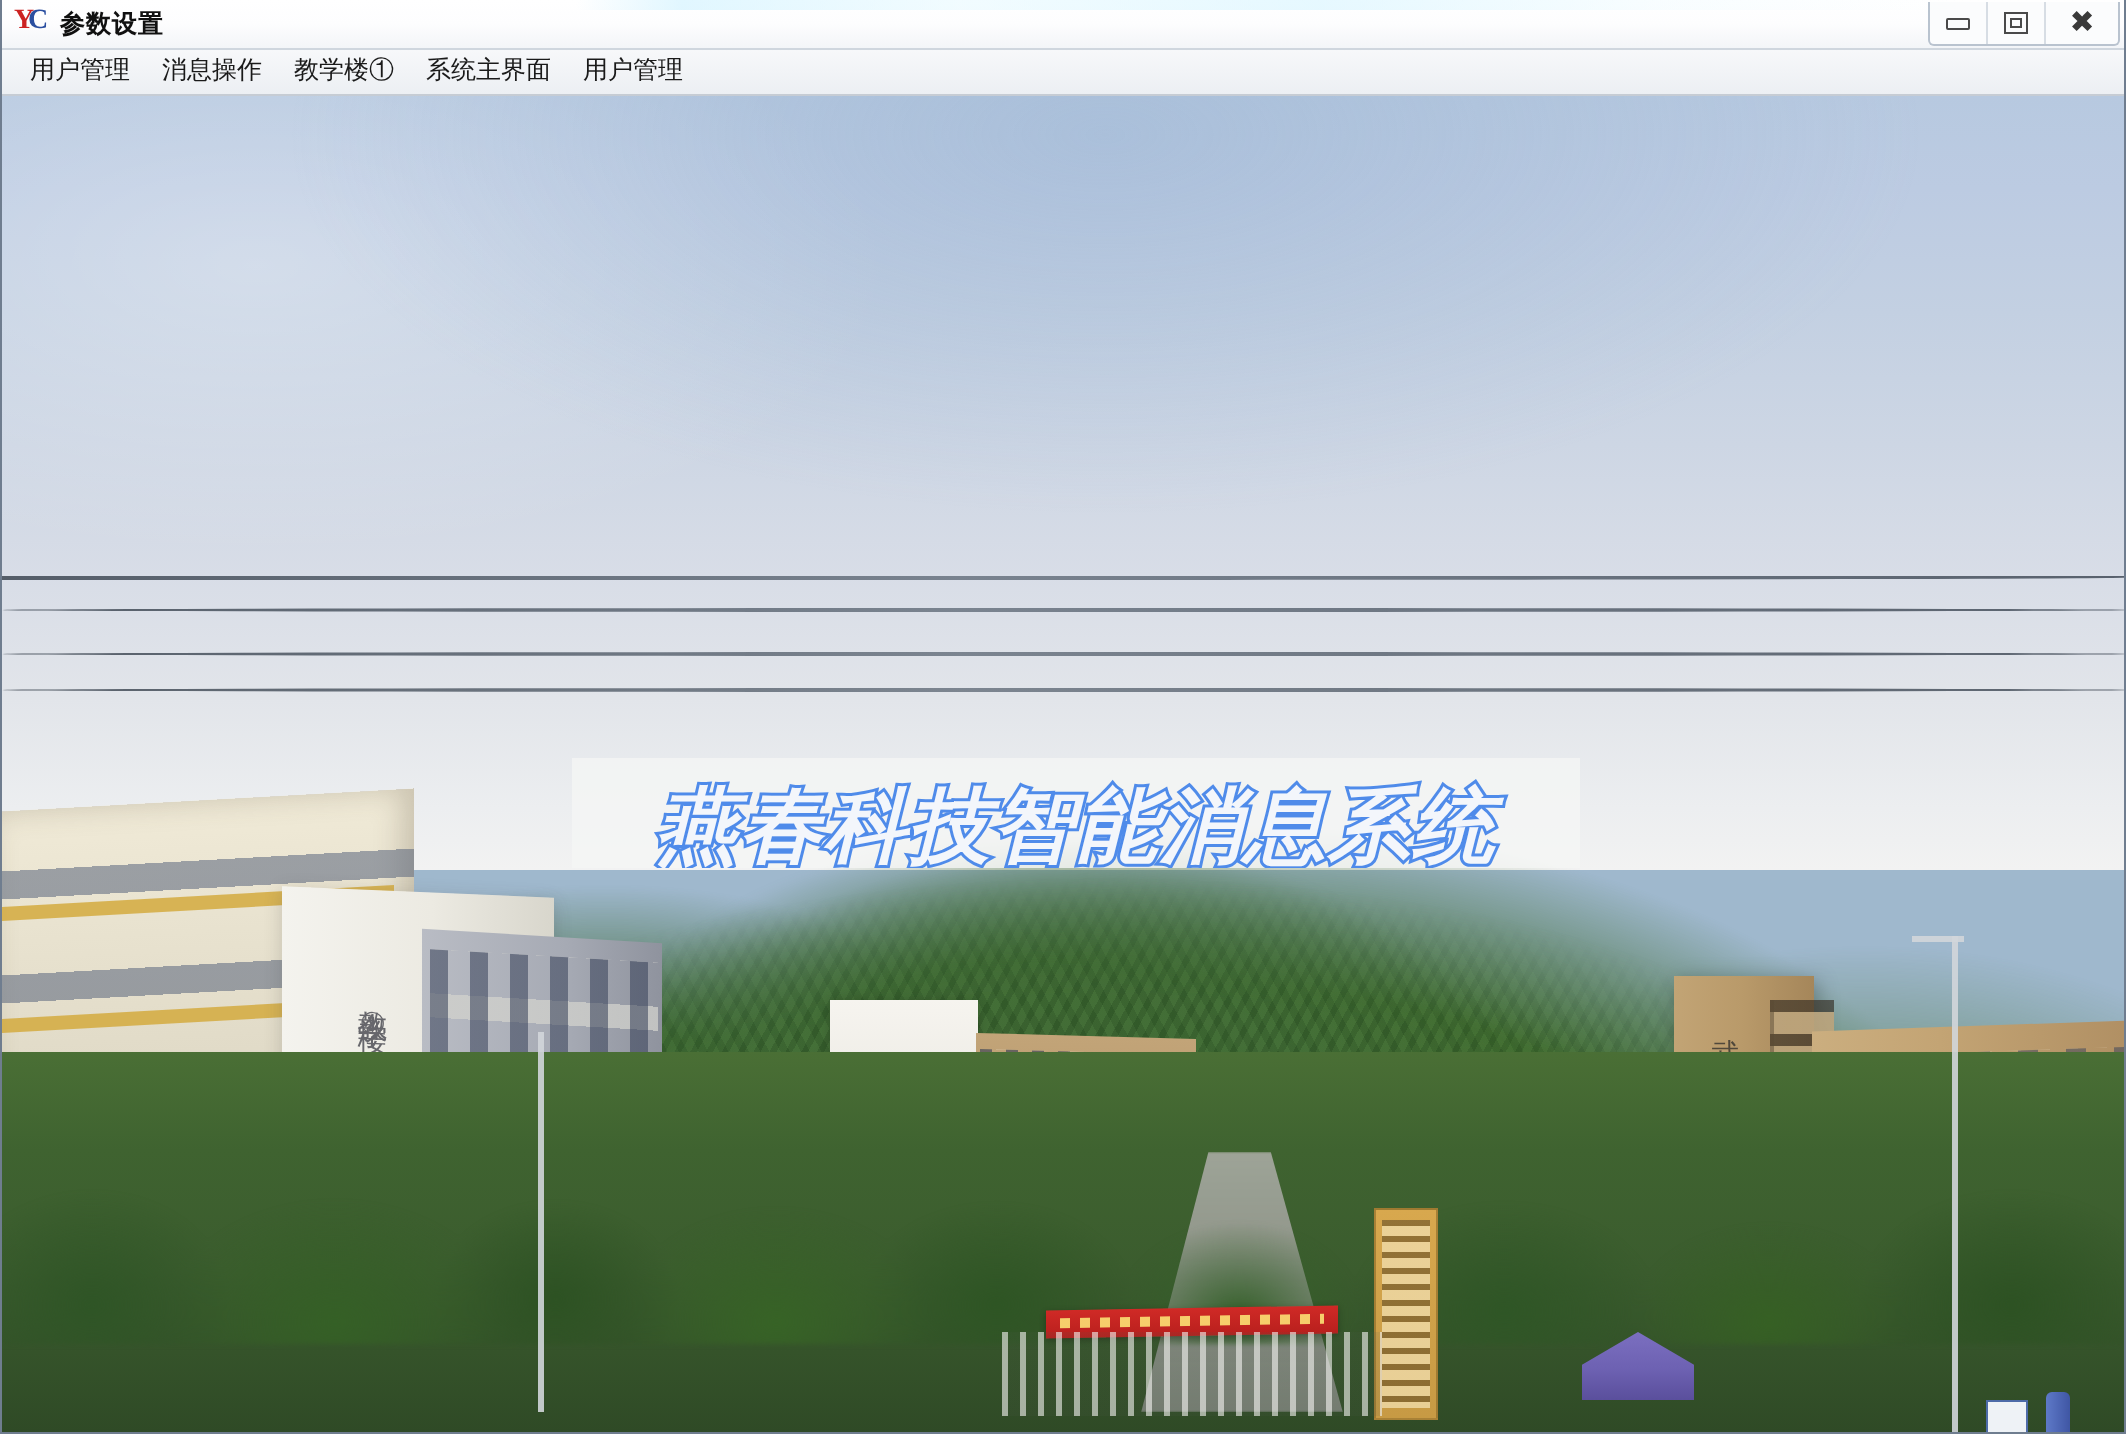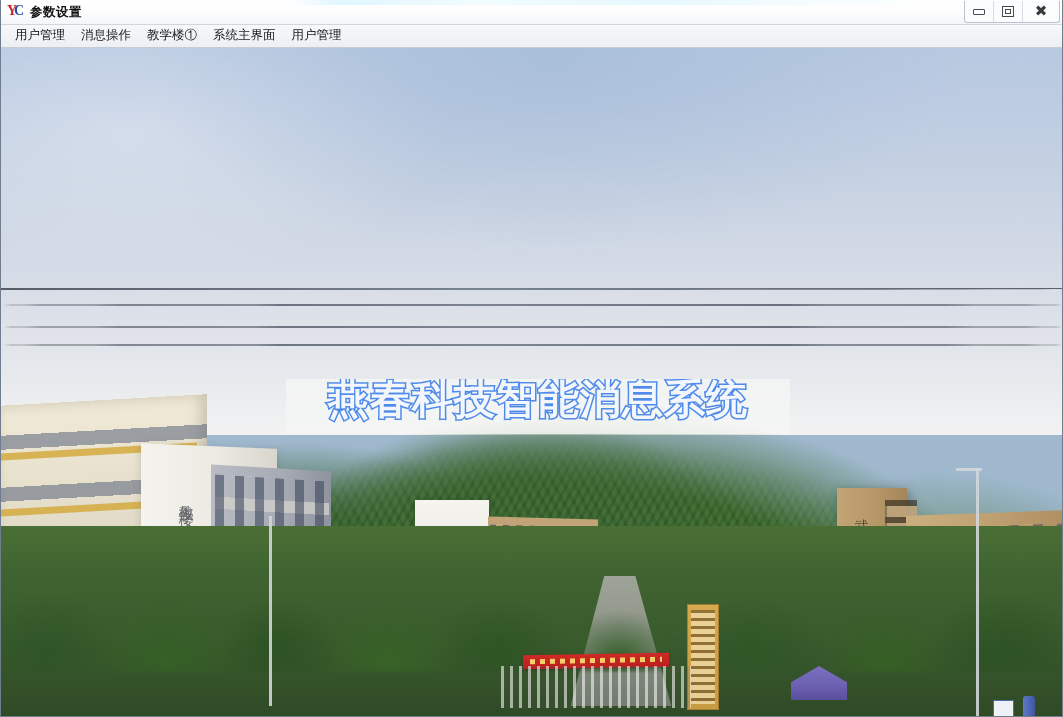--- a/index.html
+++ b/index.html
@@ -441,23 +441,24 @@
     left: 992px; top: 652px; width: 19px; height: 26px;
     background: #eef2f6;
     border: 1px solid #4d6ba8;
   }
 
   
   .hero-strip {
     left: 285px; top: 331px; width: 504px; height: 55px;
     background: rgba(244,245,244,0.82);
     display: flex;
-    align-items: flex-start;
+    align-items: flex-end;
     justify-content: center;
     overflow: hidden;
+    font-style: italic;
   }
   .hero-title {
     font-family: "DejaVu Sans", sans-serif;
     font-size: 41px;
     font-weight: bold;
     line-height: 1;
     letter-spacing: 1px;
     color: #f3f6fb;
     -webkit-text-stroke: 3px #4f8bea;
     paint-order: stroke fill;

